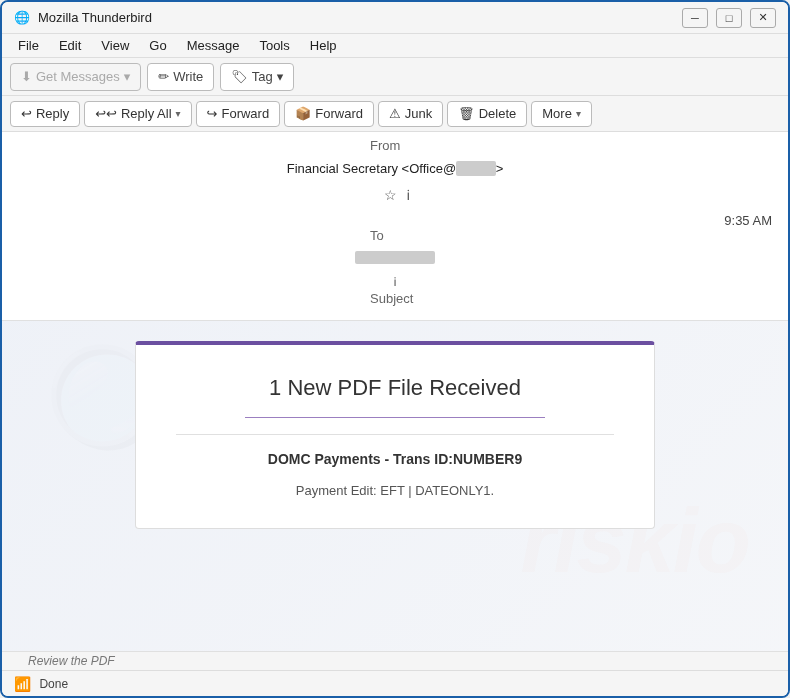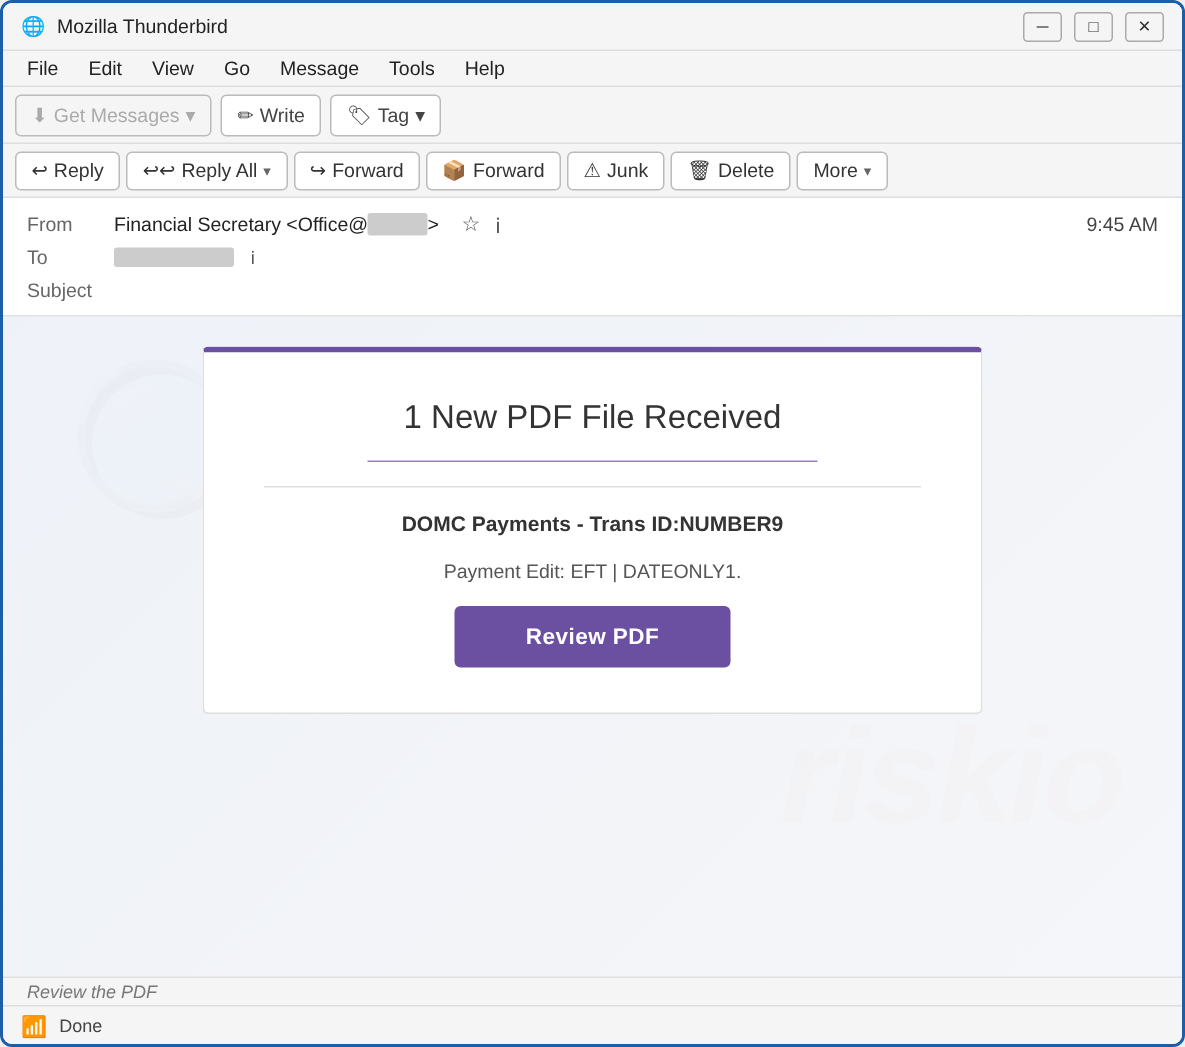--- a/index.html
+++ b/index.html
@@ -139,20 +139,21 @@
     .email-header {
       background: #fff;
       padding: 6px 16px;
       border-bottom: 1px solid #e0e0e0;
     }
     .header-row {
       display: flex;
       align-items: center;
       min-height: 22px;
       gap: 8px;
+      flex-direction: column;
     }
     .header-label {
       color: #666;
       font-size: 13px;
       width: 50px;
       flex-shrink: 0;
     }
     .header-value {
       font-size: 13px;
       color: #222;
@@ -268,21 +269,21 @@
 
     .card-footer-text {
       font-size: 13px;
       color: #555;
       text-align: center;
     }
 
     
     .email-caption {
       background: #f5f5f5;
-      padding: 2px 16px;
+      padding: 2px 26px;
       font-size: 12px;
       color: #777;
       font-style: italic;
       border-top: 1px solid #e0e0e0;
     }
 
     
     .status-bar {
       background: #f5f5f5;
       height: 26px;
@@ -401,21 +402,21 @@
   <div class="email-header">
     <div class="header-row header-row-time">
       <span class="header-label">From</span>
       <span class="header-value">
         <span>Financial Secretary &lt;Office@</span><span style="background:#ccc; color:transparent; border-radius:2px; padding:0 18px;">&nbsp;</span><span>&gt;</span>
       </span>
       <div class="from-actions">
         <button class="icon-btn" title="Star sender">☆</button>
         <button class="icon-btn" title="Sender info">ℹ</button>
       </div>
-      <span class="time-stamp">9:45 AM</span>
+      <span class="time-stamp">9:35 AM</span>
     </div>
     <div class="header-row">
       <span class="header-label">To</span>
       <span class="redacted-text" style="width:80px;">&nbsp;</span>
       <button class="icon-btn" title="Recipient info" style="font-size:12px;">ℹ</button>
     </div>
     <div class="header-row">
       <span class="header-label">Subject</span>
       <span class="header-value"></span>
     </div>
@@ -427,21 +428,20 @@
       <span style="position:absolute; top:10%; left:5%; font-size:140px; color:#c0c8d8; opacity:0.25; pointer-events:none;">🔍</span>
       <span class="watermark-text" style="position:absolute; bottom:15%; right:5%; font-size:90px; color:#e06030; font-style:italic; font-weight:900; letter-spacing:-2px; opacity:0.18;">riskio</span>
     </div>
 
     <div class="email-card">
       <h2 class="card-title">1 New PDF File Received</h2>
       <div class="card-divider"></div>
       <div class="card-subtitle-divider"></div>
       <div class="card-transaction">DOMC Payments - Trans ID:NUMBER9</div>
       <div class="card-payment-type">Payment Edit: EFT | DATEONLY1.</div>
-      <button class="review-btn">Review PDF</button>
     </div>
   </div>
 
   <div class="email-caption">
     <span>Review the PDF</span>
   </div>
 
   <div class="status-bar">
     <span class="status-wifi">📶</span>
     <span>Done</span>

